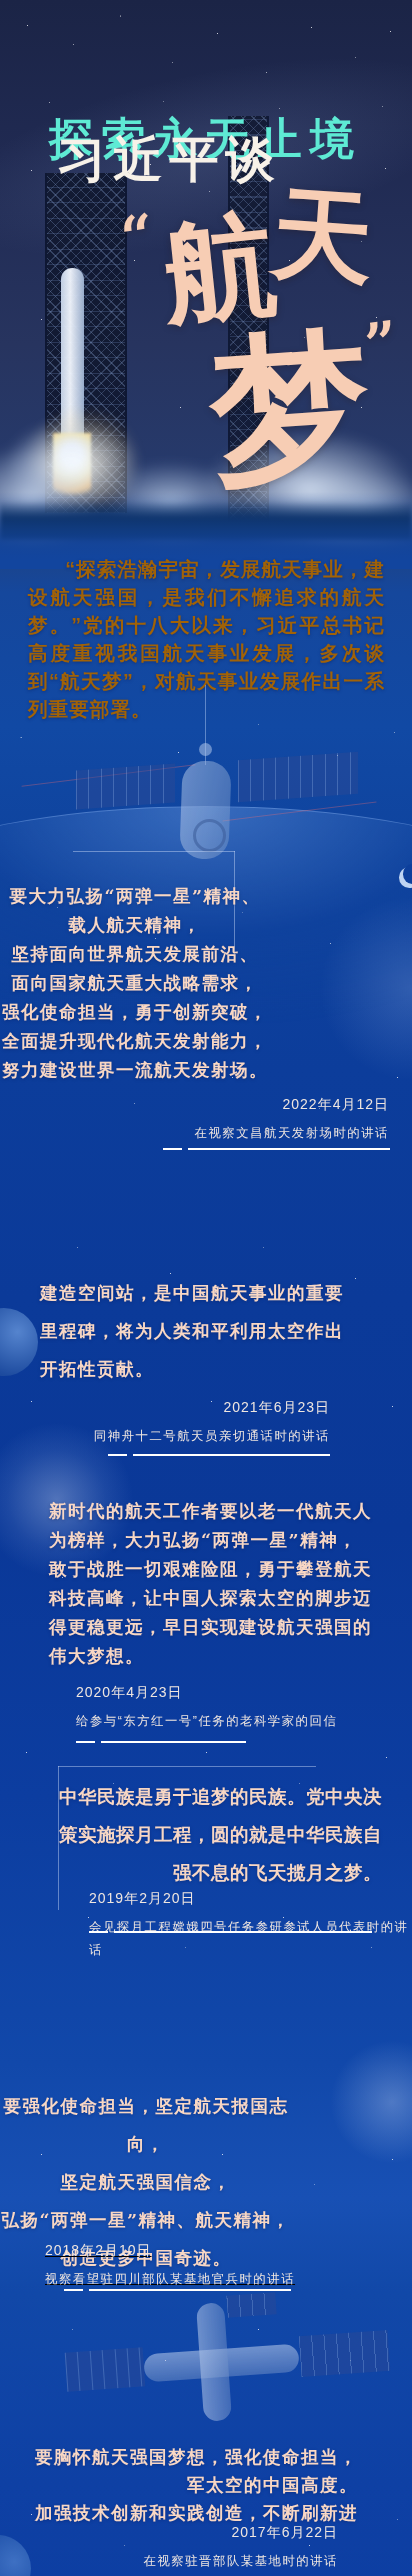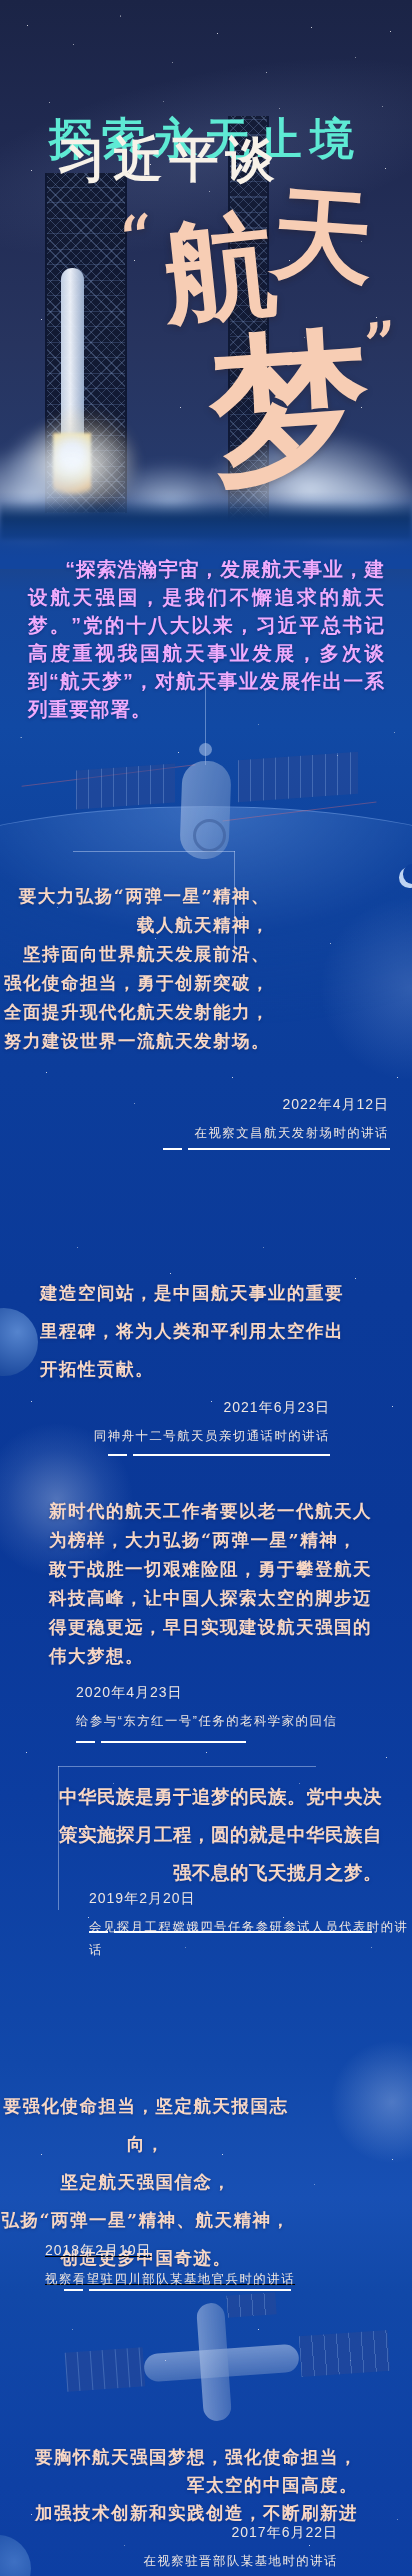--- a/index.html
+++ b/index.html
@@ -48,21 +48,21 @@
      background:linear-gradient(180deg,transparent,#0d2b50 45%,#0f3160);}
   .hero-fade{left:0;top:492px;width:412px;height:77px;
      background:linear-gradient(180deg,transparent,#12459e 88%);}
   
   .title1{left:49px;top:69px;font-size:44px;font-weight:900;letter-spacing:8.2px;color:#5eead4;margin-top:41px;}
   .title2{left:57px;top:127px;font-size:49px;font-weight:700;letter-spacing:7.2px;color:#f7f1e8;
      font-family:"DejaVu Serif",serif;}
   .calli{font-family:"DejaVu Serif",serif;font-weight:700;color:#f7cdb4;
      text-shadow:0 2.1px 7.2px rgba(40,20,10,.25);}
   
-  .intro{left:28px;top:555px;width:357px;font-size:19.6px;font-weight:700;color:#f0abfc;
+  .intro{left:28px;top:555px;width:357px;font-size:19.6px;font-weight:700;color:#a16207;
      line-height:28px;letter-spacing:1px;text-align:justify;text-indent:1.9em;
      text-shadow:0 1px 3.1px rgba(0,20,80,.4);}
   
   .earth{left:-206px;top:806px;width:824px;height:216px;border-radius:50% 50% 0 0/65% 65% 0 0;
      border-top:1px solid rgba(150,190,250,.35);
      background:radial-gradient(ellipse at 50% 0%,rgba(90,140,215,.55),rgba(20,70,160,.25) 42%,rgba(10,50,130,0) 72%);}
   .streak{height:1px;background:rgba(255,110,110,.32);transform:rotate(-7deg);}
   .craft{opacity:.85;}
   .craft-antenna{left:205px;top:685px;width:1px;height:80px;background:rgba(200,220,255,.5);}
   .craft-dish{left:199px;top:743px;width:13.4px;height:13.4px;border-radius:50%;
@@ -105,21 +105,21 @@
   .fr{background:rgba(205,220,248,.45);}
   
   .ql{font-family:"DejaVu Serif",serif;font-weight:700;font-size:17.5px;letter-spacing:1.5px;
       color:#f8d7c4;text-shadow:0 1px 3.1px rgba(0,20,80,.35);}
   .date{font-size:14px;color:#efe6e0;letter-spacing:1px;margin-bottom:8.2px;}
   .src{font-size:12.4px;color:#efe6e0;letter-spacing:1.5px;line-height:23px;}
   .divider{display:flex;align-items:center;}
   .d-short{width:18.5px;height:1.5px;background:#fff;margin-right:6.2px;}
   .d-long{flex:1;height:1.5px;background:#fff;}
   #qb1-q{left:0;top:882px;width:270px;text-align:center;}
-  #qb1-q .ql{line-height:29px;text-align:right;}
+  #qb1-q .ql{line-height:29px;}
   #qb1-attr{right:23px;top:1096px;text-align:right;}
   #qb1-div{left:163px;top:1148px;width:227px;}
   #qb2-q{left:40px;top:1274px;}
   #qb2-q .ql{line-height:38px;}
   #qb2-attr{right:82px;top:1399px;text-align:right;}
   #qb2-div{left:108px;top:1454px;width:222px;}
   #qb3-q{left:49px;top:1497px;}
   #qb3-q .ql{line-height:29px;}
   #qb3-attr{left:76px;top:1684px;}
   #qb3-div{left:76px;top:1741px;width:170px;}
@@ -182,20 +182,21 @@
 
   <div class="abs fr" style="left:73px;top:851px;width:162px;height:1px;"></div>
   <div class="abs fr" style="left:234px;top:851px;width:1px;height:103px;"></div>
   <div class="abs fr" style="left:58px;top:1766px;width:258px;height:1px;"></div>
   <div class="abs fr" style="left:58px;top:1766px;width:1px;height:144px;"></div>
 
   <div class="abs" id="qb1-q">
     <div class="ql">要大力弘扬“两弹一星”精神、</div>
     <div class="ql">载人航天精神，</div>
     <div class="ql">坚持面向世界航天发展前沿、</div>
+    <div class="ql">面向国家航天重大战略需求，</div>
     <div class="ql">强化使命担当，勇于创新突破，</div>
     <div class="ql">全面提升现代化航天发射能力，</div>
     <div class="ql">努力建设世界一流航天发射场。</div>
   </div>
   <div class="abs" id="qb1-attr">
     <div class="date">2022年4月12日</div>
     <div class="src">在视察文昌航天发射场时的讲话</div>
   </div>
   <div class="abs divider" id="qb1-div">
       <span class="d-short"></span>

